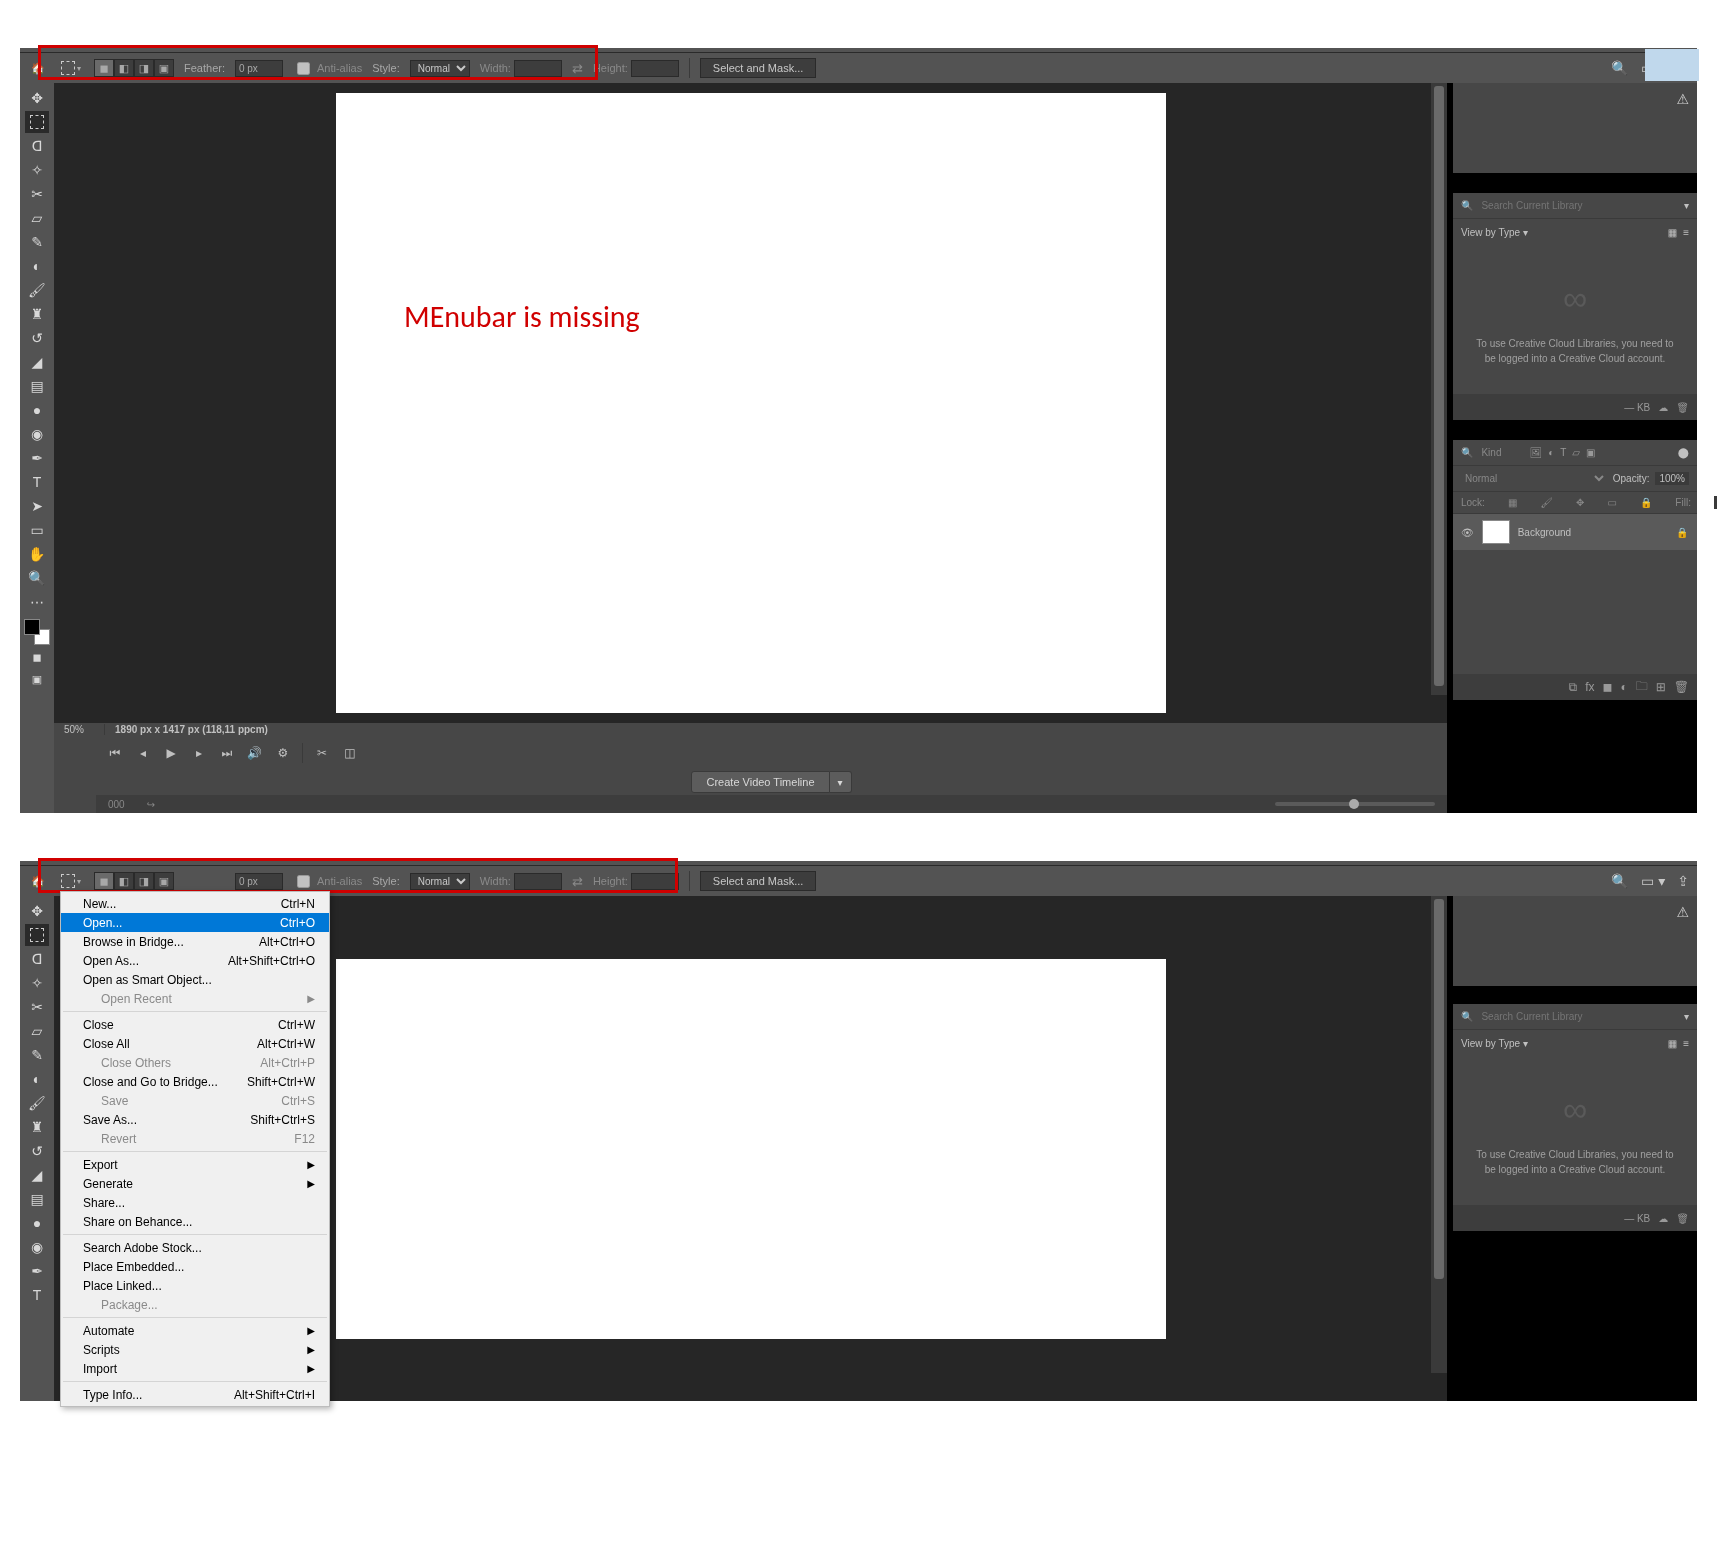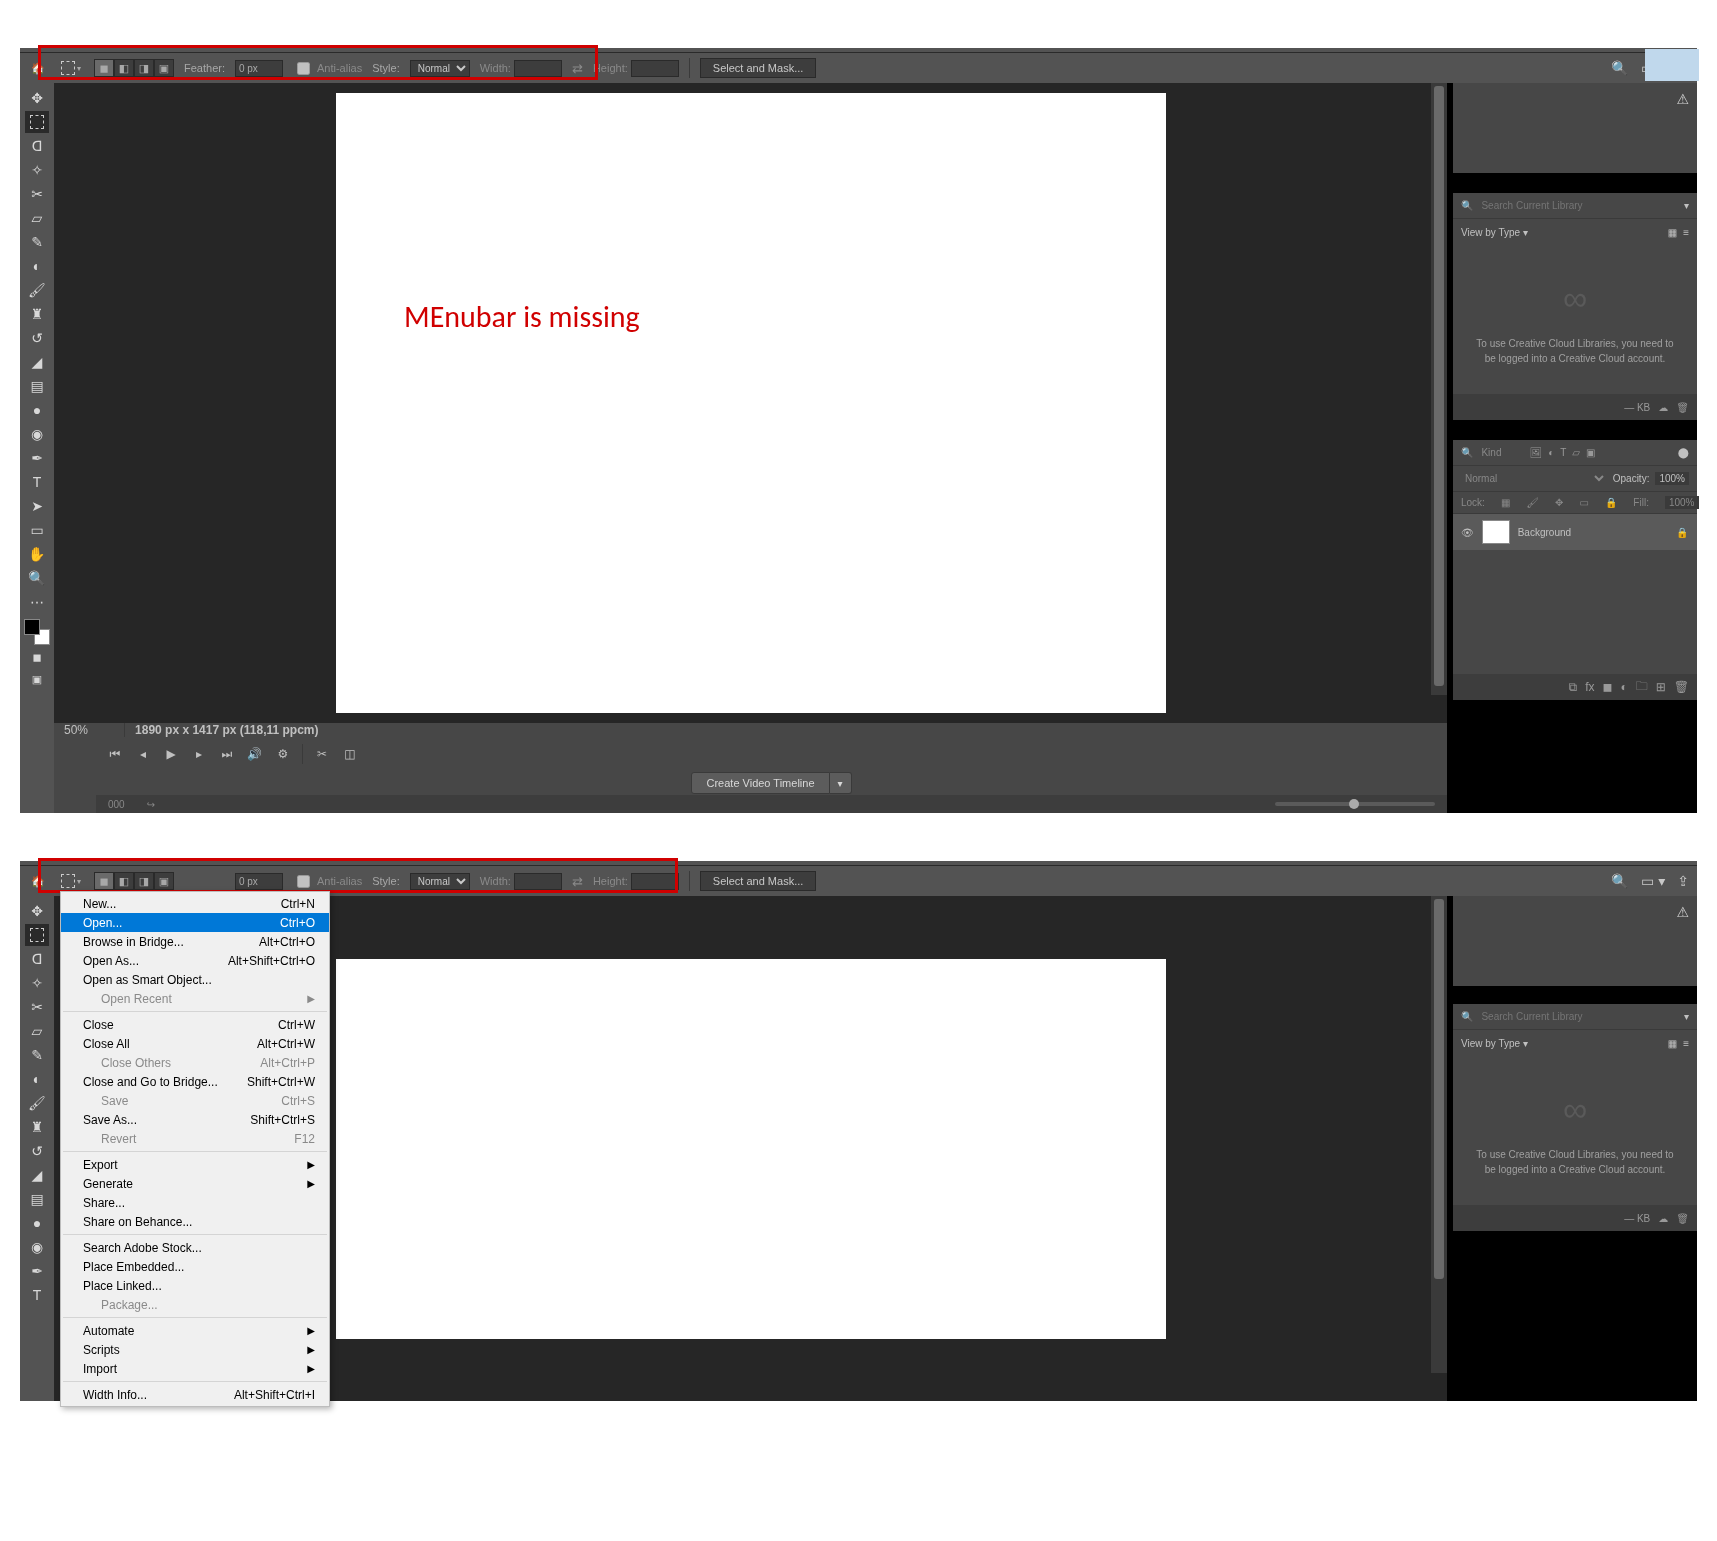--- a/index.html
+++ b/index.html
@@ -73,42 +73,42 @@
   .color-fg-bg{position:relative;width:26px;height:26px;margin-top:4px;}
   .color-fg-bg .fg{position:absolute;width:16px;height:16px;background:#000;border:1px solid #888;top:0;left:0;}
   .color-fg-bg .bg{position:absolute;width:16px;height:16px;background:#fff;border:1px solid #888;bottom:0;right:0;}
   .tool-small{width:24px;height:20px;display:flex;align-items:center;justify-content:center;color:#d8d8d8;font-size:11px;}
 
   .canvas-area{flex:1;background:#262626;display:flex;flex-direction:column;position:relative;}
   .canvas-wrap{flex:1;display:flex;align-items:center;justify-content:center;padding:10px;position:relative;}
   .canvas{background:#fff;width:830px;height:620px;position:relative;}
   .scrollbar-v{width:16px;background:#3a3a3a;position:absolute;right:0;top:0;bottom:28px;}
   .sb-thumb-v{background:#6a6a6a;border-radius:3px;width:10px;margin:3px;height:600px;}
-  .status-bar{height:20px;background:var(--bg-panel);display:flex;align-items:center;gap:36px;padding:0 10px;color:#c0c0c0;font-size:12px;}
+  .status-bar{height:20px;background:var(--bg-panel);display:flex;align-items:center;gap:20px;padding:0 10px;color:#c0c0c0;font-size:10px;}
   .status-info{border-left:1px solid #3a3a3a;padding-left:10px;font-weight:bold;}
 
   .annotation-text{position:absolute;color:var(--annotation-red);font-family:Calibri,Arial,sans-serif;font-size:30px;z-index:30;}
 
   .panels{width:250px;background:var(--bg-black);padding:0 0 0 6px;display:flex;flex-direction:column;gap:20px;}
   .panel{background:var(--bg-panel);color:#c0c0c0;font-size:10px;}
   .panel-nav{height:90px;display:flex;align-items:flex-start;justify-content:flex-end;padding:8px;}
   .warn-icon{color:#d8d8d8;font-size:14px;}
   .panel-lib{display:flex;flex-direction:column;}
   .lib-search{height:26px;display:flex;align-items:center;padding:0 8px;gap:6px;border-bottom:1px solid #3a3a3a;}
   .lib-search input{flex:1;background:transparent;border:none;color:#888;font-size:10px;}
   .lib-view{height:26px;display:flex;align-items:center;padding:0 8px;justify-content:space-between;}
   .lib-body{padding:28px 20px;text-align:center;color:#a0a0a0;font-size:10px;line-height:1.5;}
   .cc-icon{font-size:34px;color:#5a5a5a;margin-bottom:12px;}
   .lib-foot{height:26px;background:#3d3d3d;display:flex;align-items:center;justify-content:flex-end;gap:8px;padding:0 8px;color:#999;}
   .panel-layers{display:flex;flex-direction:column;}
   .lay-filter{height:26px;display:flex;align-items:center;gap:6px;padding:0 8px;border-bottom:1px solid #3a3a3a;}
   .lay-filter input{width:40px;background:transparent;border:none;color:#888;font-size:10px;}
   .lay-mix{height:26px;display:flex;align-items:center;gap:6px;padding:0 8px;border-bottom:1px solid #3a3a3a;}
   .mix-sel{flex:1;background:transparent;border:none;color:#888;font-size:10px;}
-  .lay-lock{height:22px;display:flex;align-items:center;gap:16px;padding:0 8px;border-bottom:1px solid #3a3a3a;color:#888;font-size:10px;}
+  .lay-lock{height:22px;display:flex;align-items:center;gap:23px;padding:0 8px;border-bottom:1px solid #3a3a3a;color:#888;font-size:10px;}
   .layer-row{height:36px;background:#5a5a5a;display:flex;align-items:center;gap:8px;padding:0 8px;}
   .layer-thumb{width:28px;height:24px;background:#fff;border:1px solid #888;}
   .layer-lock{margin-left:auto;color:#bbb;}
   .lay-body{flex:1;min-height:160px;}
   .lay-foot{height:26px;background:#3d3d3d;display:flex;align-items:center;justify-content:flex-end;gap:8px;padding:0 8px;color:#999;font-size:12px;}
 
   .timeline-area{background:var(--bg-panel);height:120px;display:flex;flex-direction:column;padding-left:42px;}
   .tl-controls{height:34px;display:flex;align-items:center;gap:10px;padding:0 10px;color:#c0c0c0;font-size:12px;}
   .tl-btn{width:18px;text-align:center;cursor:pointer;}
   .tl-vsep{width:1px;height:20px;background:#3a3a3a;}
@@ -472,21 +472,21 @@
       <div class="menu-item">
         <span>Scripts</span>
         <span class="submenu-arrow">▶</span>
       </div>
       <div class="menu-item">
         <span>Import</span>
         <span class="submenu-arrow">▶</span>
       </div>
       <div class="menu-sep"></div>
       <div class="menu-item">
-        <span>Width Info...</span>
+        <span>Type Info...</span>
         <span>Alt+Shift+Ctrl+I</span>
       </div>
     </div>
 
   <div class="workspace">
     <div class="toolbar">
       <div class="tool">✥</div>
       <div class="tool sel">
           <div style="width:14px;height:14px;border:1px dashed #ccc"></div>
         </div>

